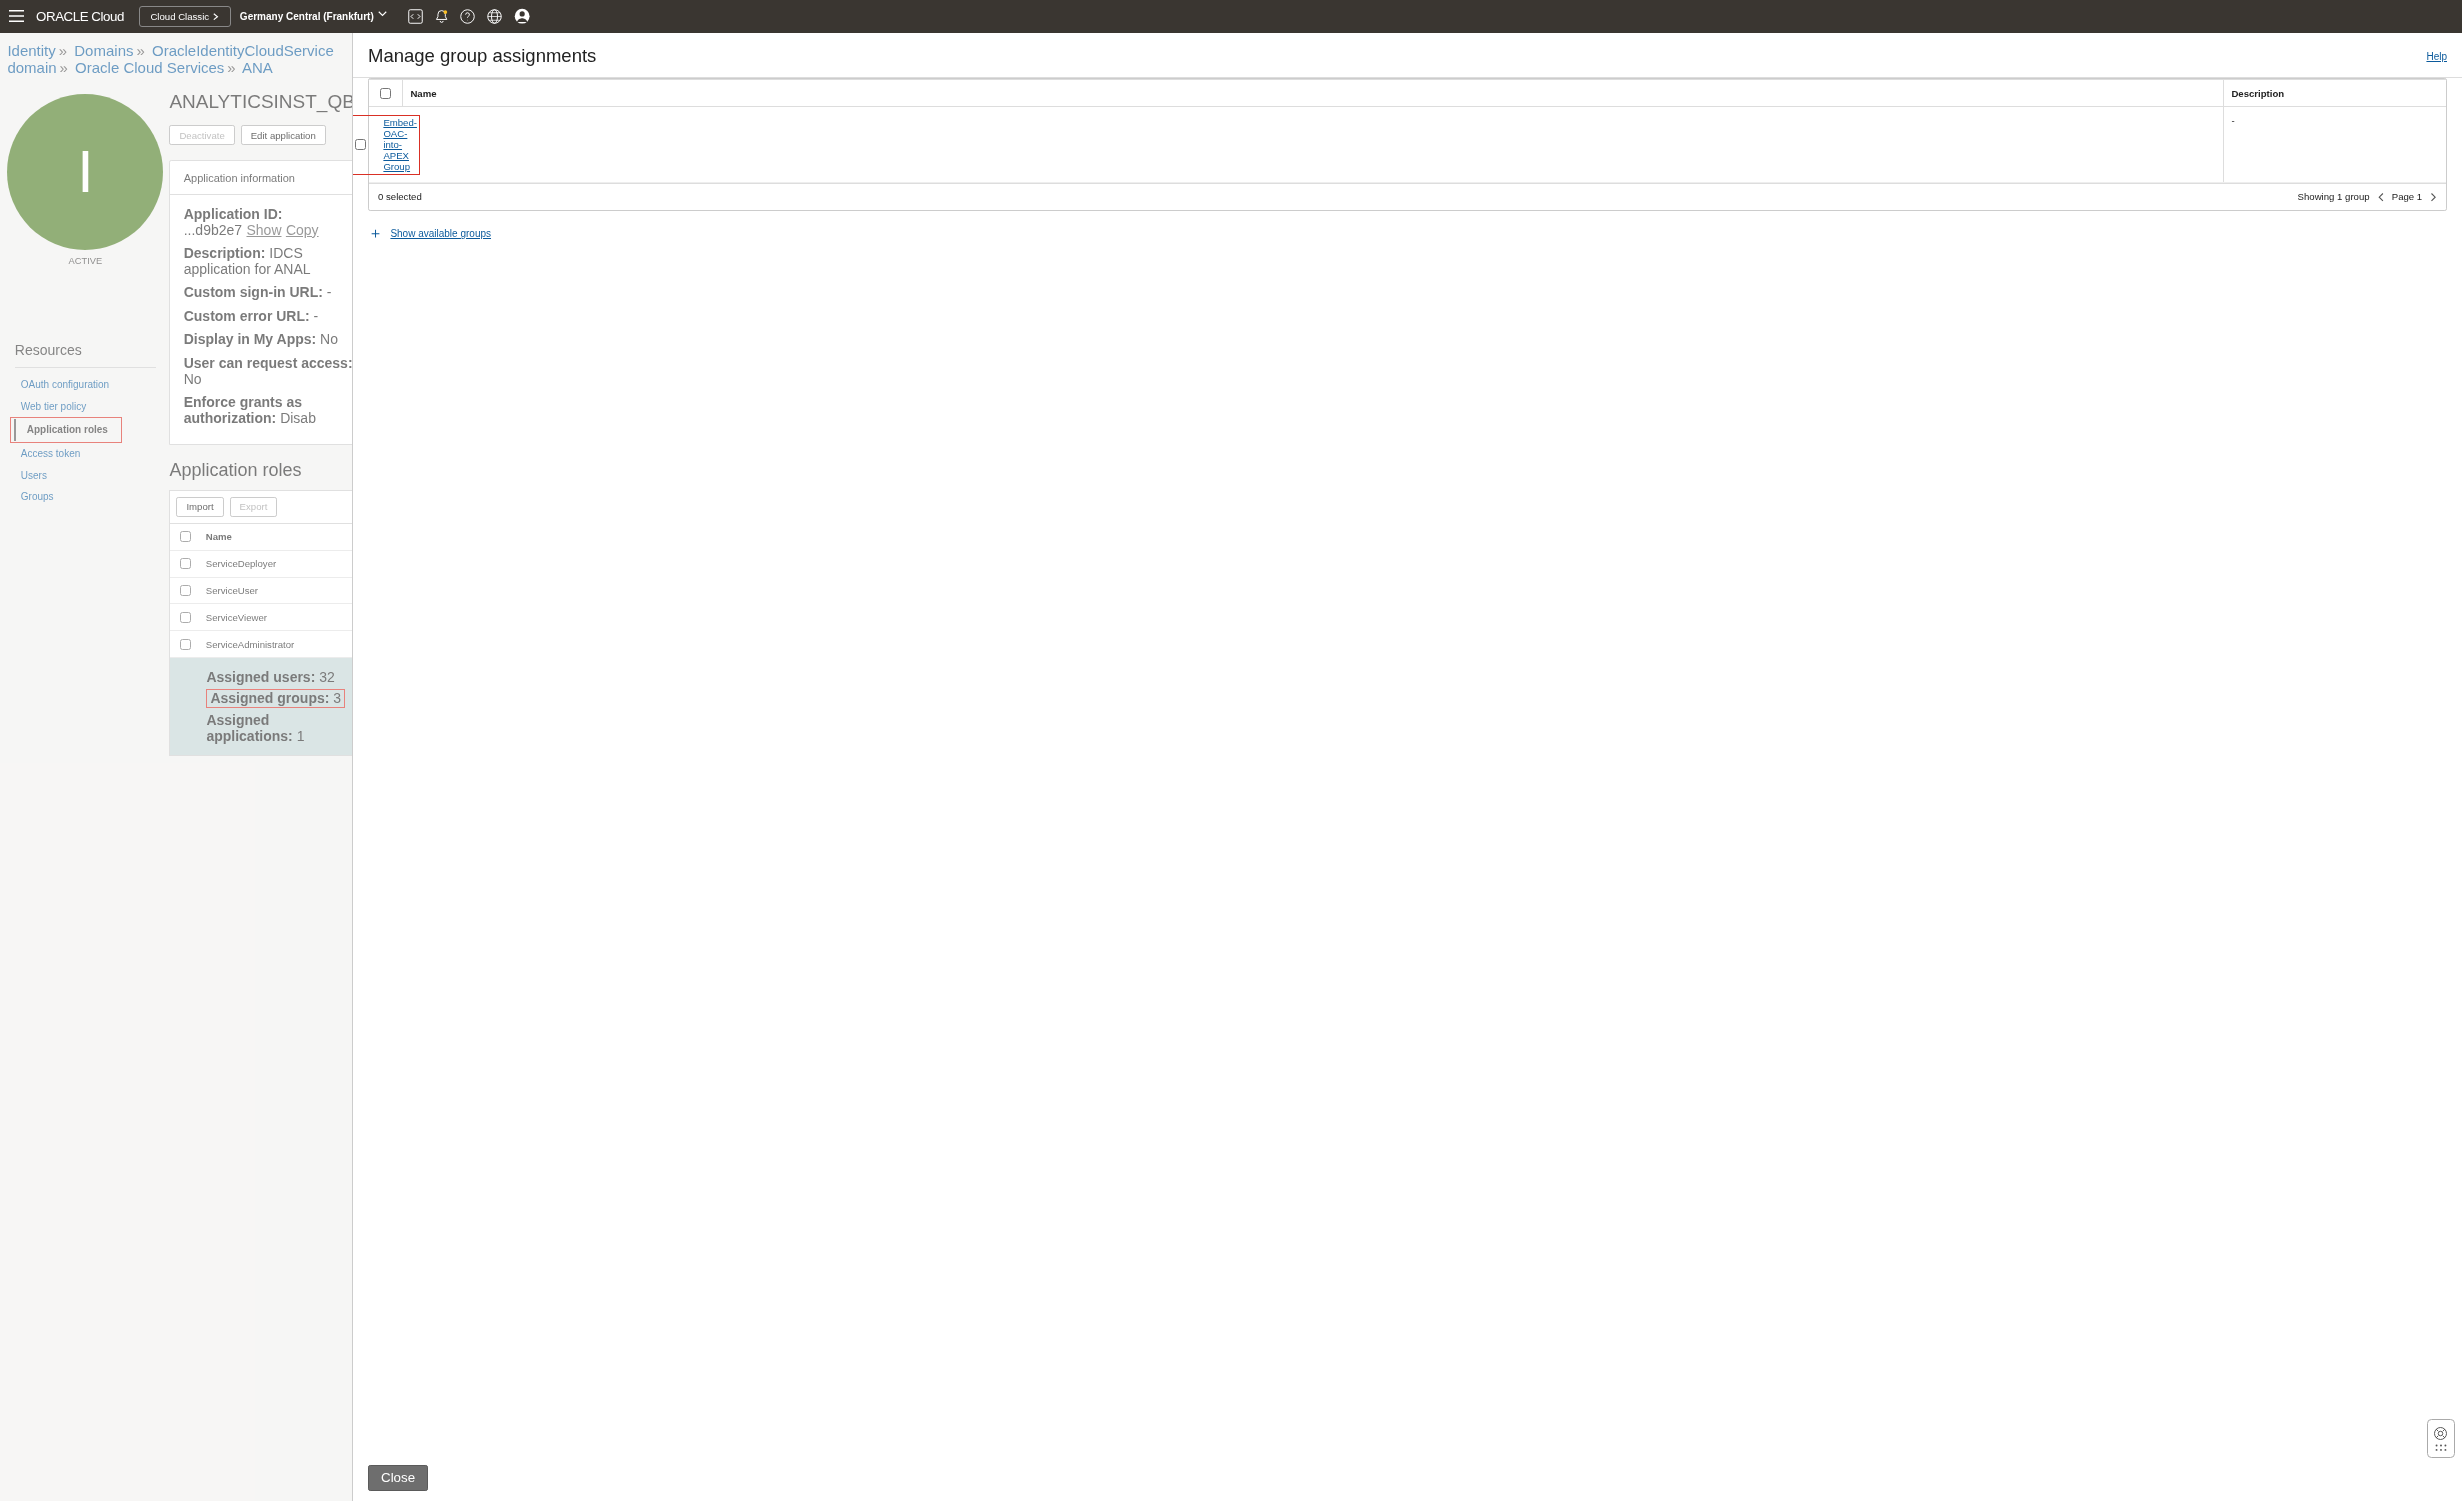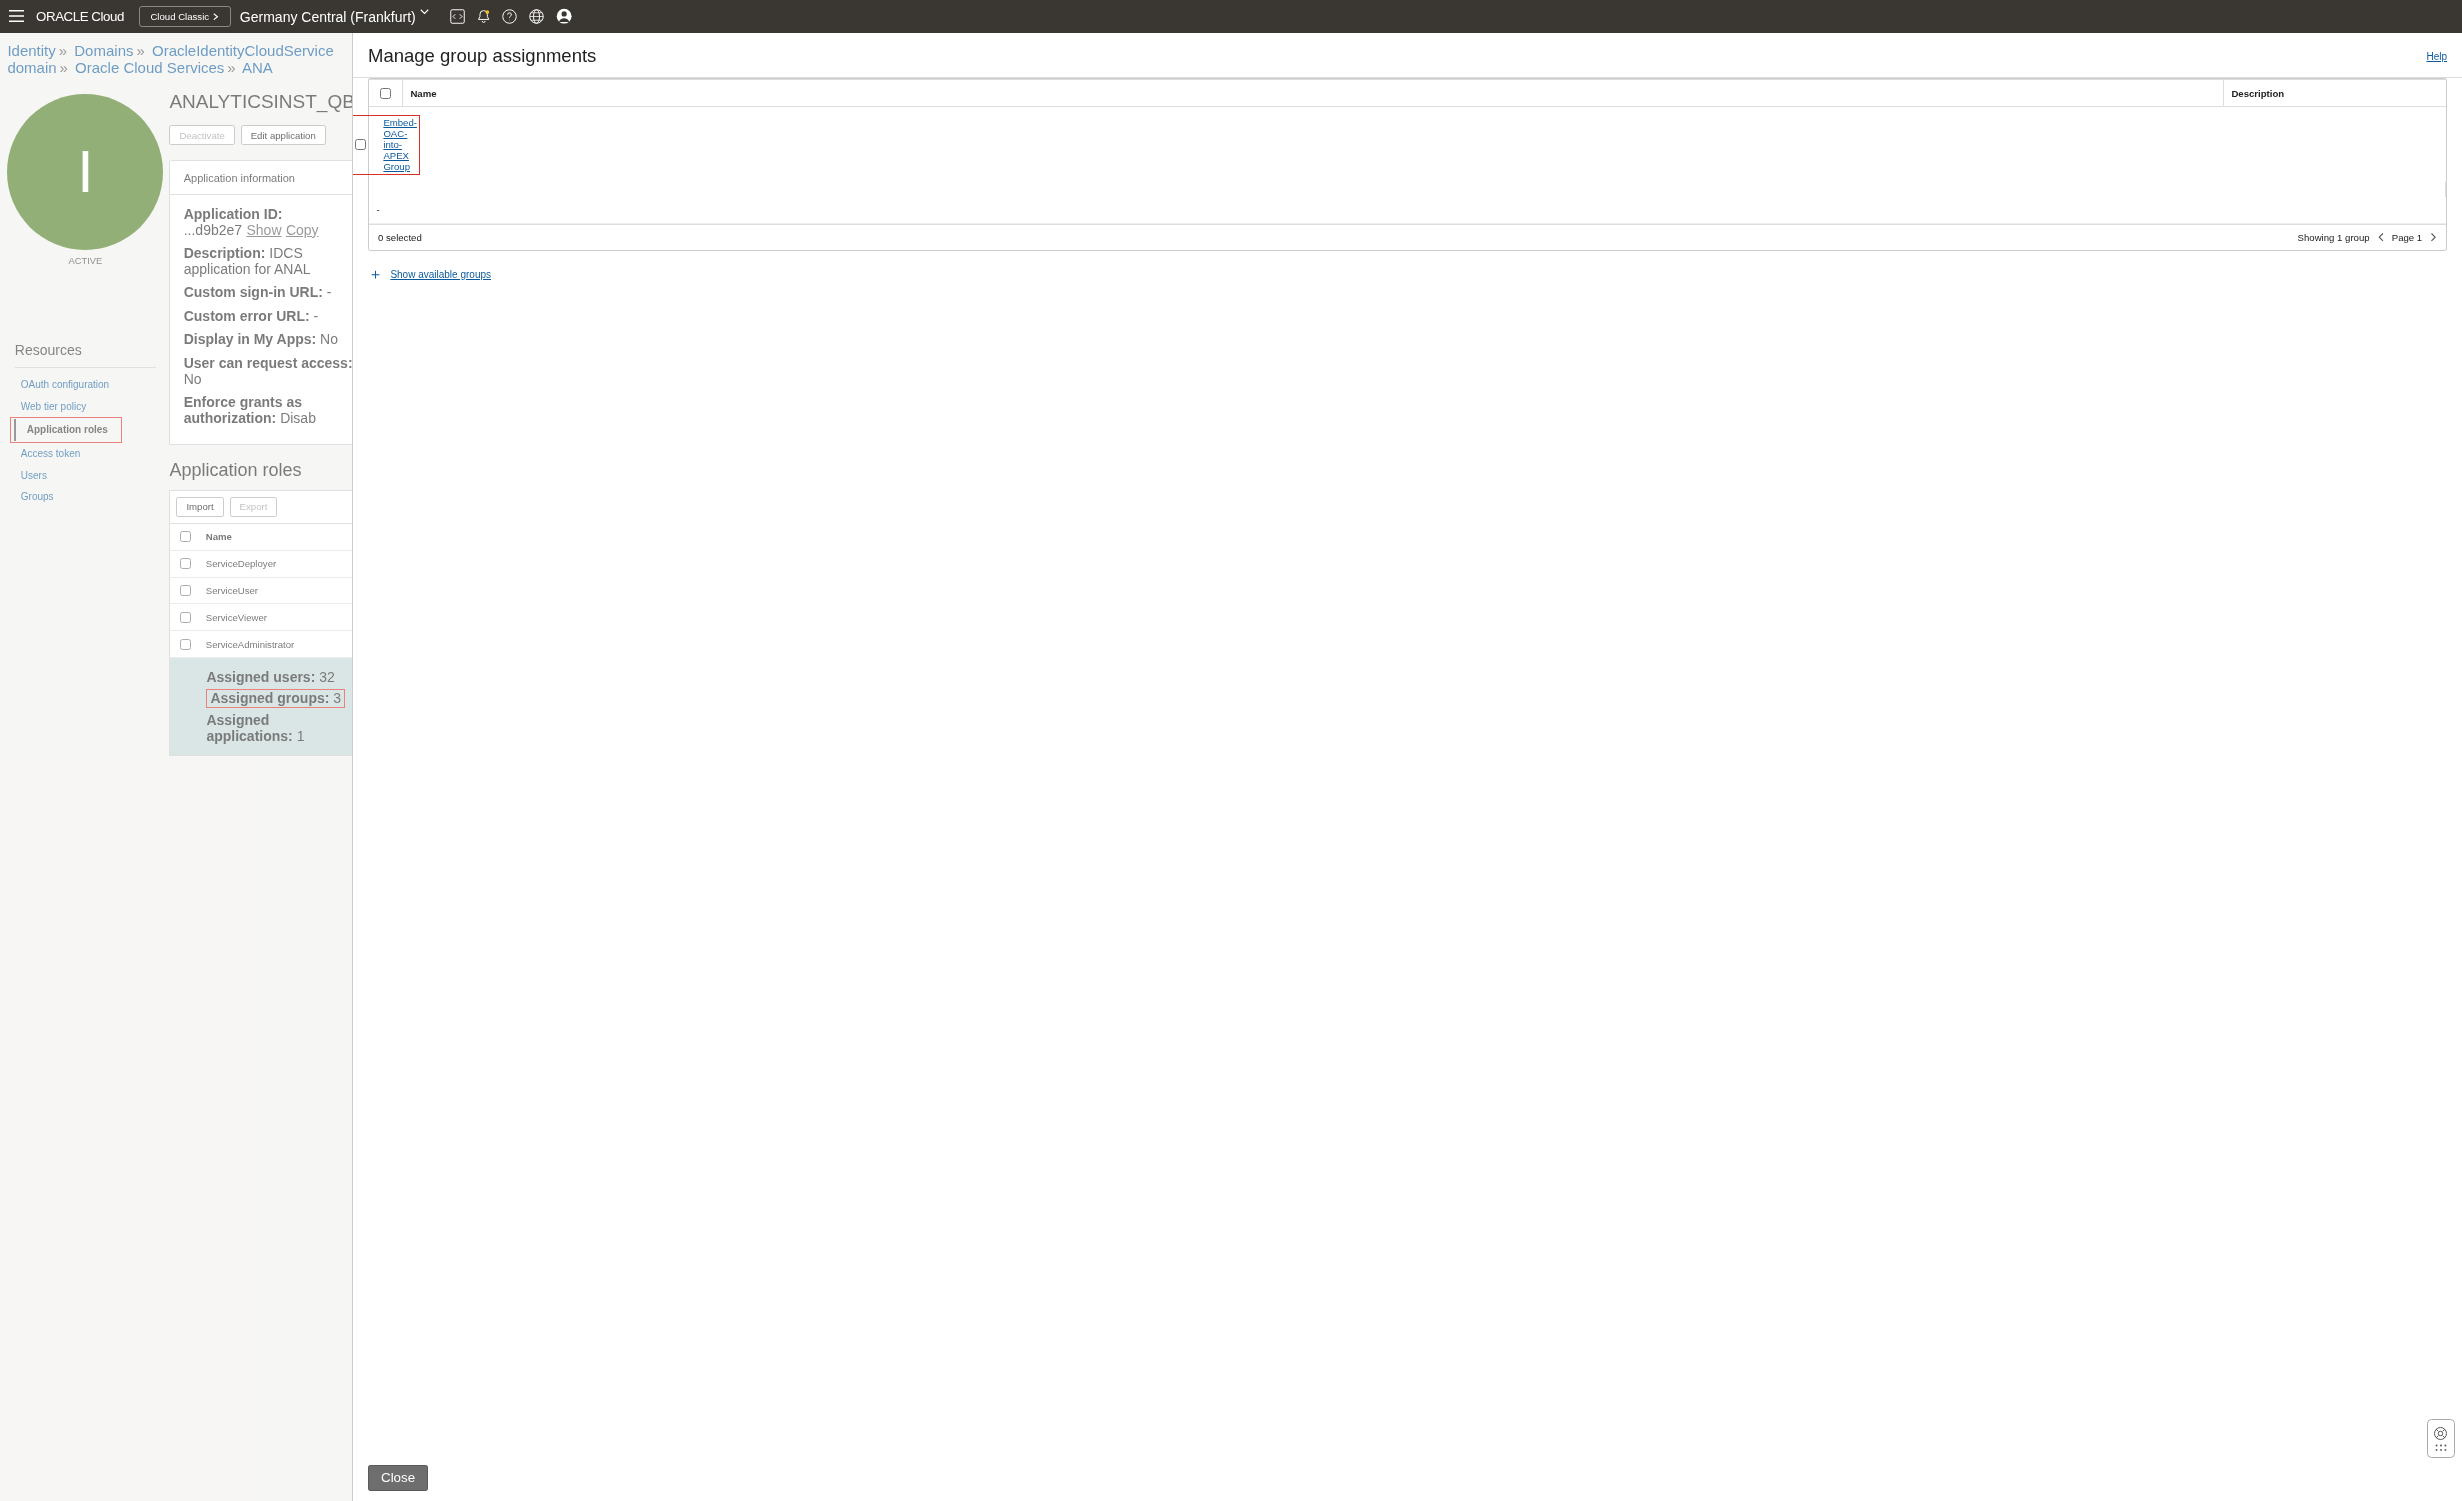--- a/index.html
+++ b/index.html
@@ -8,21 +8,21 @@
     
     .header { background: #3a3631; height: 33px; display: flex; align-items: center; padding: 0 6px; gap: 9px; }
     .hamburger { color: #fff; cursor: pointer; padding: 3px; }
     .logo { color: #fff; font-size: 13.3px; letter-spacing: -0.4px; display: flex; align-items: baseline; gap: 3px; }
     .logo-oracle { font-weight: 400; }
     .logo-cloud { font-weight: 300; }
     .cloud-classic-btn { background: transparent; border: 0.7px solid #888; color: #fff; padding: 4.4px 10.4px; border-radius: 3px; font-size: 9.6px; display: inline-flex; align-items: center; gap: 4.4px; cursor: pointer; margin-left: 6px; }
     .search-wrap { flex: 1; margin: 0 13.3px; }
     .search-input { width: 100%; background: #6d6862; border: none; color: #eee; padding: 6px 9px; border-radius: 3px; font-size: 10.4px; }
     .search-input::placeholder { color: #ddd; }
-    .region { color: #fff; display: inline-flex; align-items: flex-start; gap: 4.4px; font-size: 14px; cursor: pointer; }
+    .region { color: #fff; display: inline-flex; align-items: flex-start; gap: 4.4px; font-size: 10px; cursor: pointer; font-weight: bold; }
     .header-icons { display: flex; align-items: center; gap: 12px; margin-left: 12px; margin-right: 3px; }
     .header-icons svg { color: #fff; }
     .notif-dot { fill: #fbbf24; }
 
     
     .page { display: flex; height: calc(100vh - 33px); }
     .bg-left { flex: 0 0 352px; background: #f1f0ee; opacity: 1; position: relative; }
     .breadcrumb { padding: 9px 7.4px 6px 7.4px; font-size: 15px; color: #0b5a9c; }
     .breadcrumb span.sep { color: #555; margin: 0 3px; }
     .breadcrumb a { color: #0b5a9c; text-decoration: none; }
@@ -73,21 +73,21 @@
     .drawer-title { font-size: 18.5px; font-weight: 400; }
     .help-link { color: #0b5a9c; text-decoration: underline; font-size: 10px; }
     .drawer-body { flex:1; overflow:auto; padding: 0; }
     .assigned-title { font-size: 12.6px; font-weight: 400; padding: 12px 15px 7.4px; }
     .panel { border: 0.7px solid #ccc; margin: 0 15px 9px; border-radius: 2.2px; }
     .panel-toolbar { display:flex; align-items:center; justify-content:space-between; padding: 7.4px 7.4px; gap:7.4px; }
     .search-groups { position: relative; width: 115px; }
     .search-groups input { width: 100%; border: 1.5px solid #0b5a9c; border-radius: 2.2px; padding: 3.7px 6px 3.7px 21px; font-size: 9.6px; outline: none;}
     .search-groups svg { position: absolute; left: 5.2px; top: 4.4px; }
     .panel-table-head { display:flex; border-top: 0.7px solid #ddd; border-bottom: 0.7px solid #ddd; }
-    .panel-table-row { display:flex; border-bottom: 0.7px solid #eee; flex-direction: column; }
+    .panel-table-row { display:flex; border-bottom: 0.7px solid #eee; }
     .pcell-check { width: 34px; display:flex; justify-content:center; align-items:center; padding: 7.4px 0; border-right: 0.7px solid #ddd;}
     .pcell-name { flex:1; padding: 7.4px 7.4px; border-right: 0.7px solid #ddd;}
     .pcell-desc { width: 222px; padding: 7.4px 7.4px; }
     .panel-table-head .pcell-name, .panel-table-head .pcell-desc { font-weight: 600; }
     .group-link { color: #0b5a9c; text-decoration: underline; }
     .red-inline2 { border: 1.5px solid #d93025; padding: 1.5px 2.2px; display:inline-flex; align-items:center; gap: 6px;}
     .panel-footer { display:flex; justify-content:space-between; align-items:center; padding: 7.4px 9px; font-size: 9.6px; border-top: 0.7px solid #ddd;}
     .pager { display:flex; align-items:center; gap: 7.4px; }
     .show-available { display:flex; align-items:center; gap: 7.4px; padding: 4.4px 15px; }
     .plus-icon { color: #0b5a9c; font-size: 15px; font-weight: 200; }

